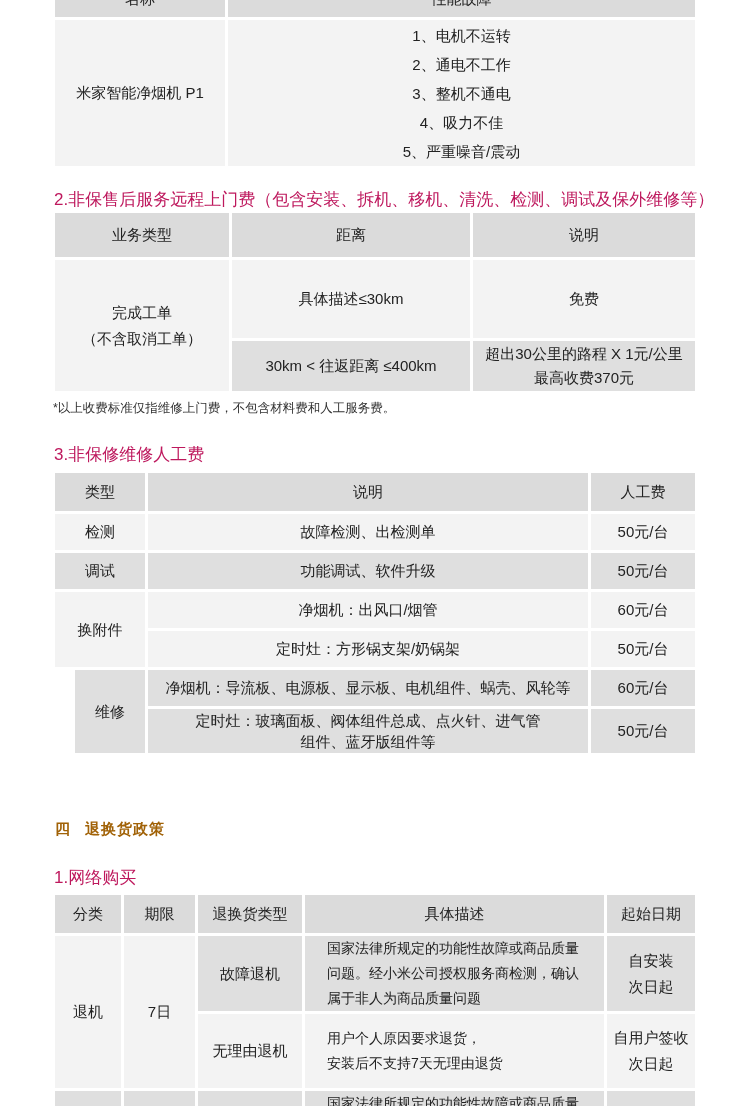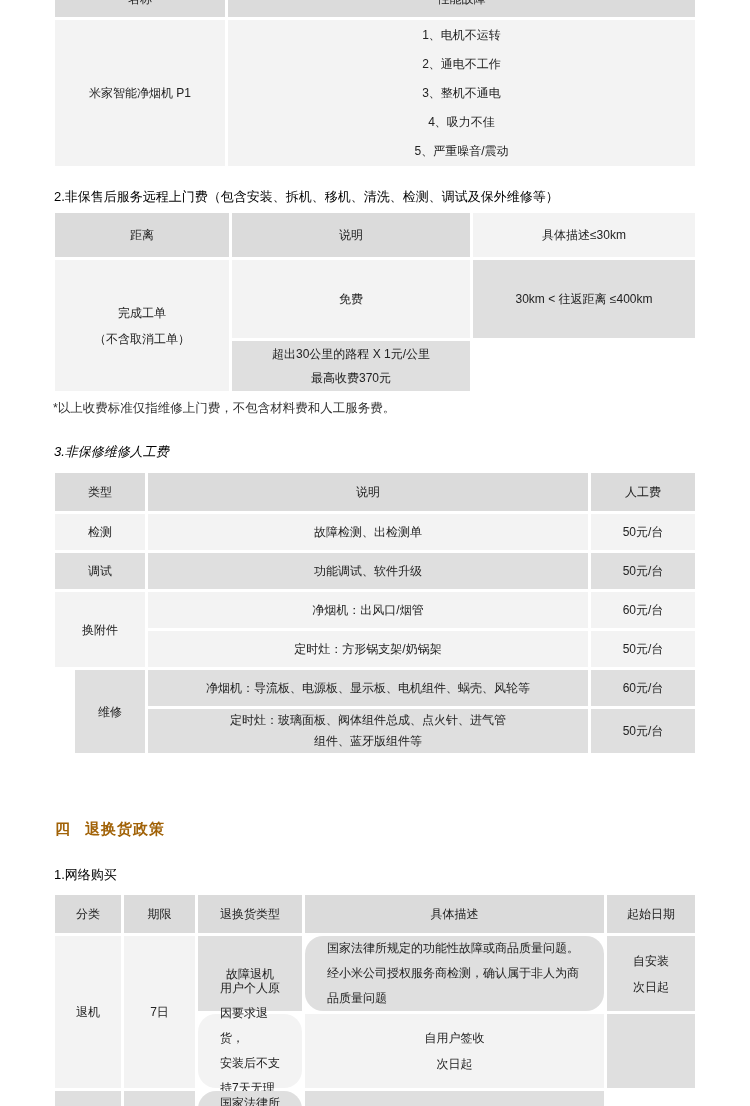--- a/index.html
+++ b/index.html
@@ -7,43 +7,43 @@
   #page {
     position:relative; width:750px; height:1106px; margin:0 auto;
     background:#ffffff; overflow:hidden;
     font-family:"Liberation Sans","DejaVu Sans",sans-serif;
     color:#222222;
   }
   .abs { position:absolute; }
   .tbl { display:grid; background:#ffffff; }
   .cell {
     display:flex; align-items:center; justify-content:center;
-    text-align:center; font-size:12px; line-height:26px; color:#222222;
+    text-align:center; font-size:15px; line-height:26px; color:#222222;
     white-space:pre-line;
   }
   .dark  { background:#dfdfdf; }
   .hdr   { background:#dbdbdb; }
   .light { background:#f3f3f3; }
   .left  { justify-content:flex-start; text-align:left; }
   .clip  { overflow:hidden; align-items:flex-start; }
   .clip-up span { display:block; margin-top:-9px; line-height:16px; }
-  .sec-title { font-size:13px; color:#000000; }
+  .sec-title { font-size:17px; color:#be185d; }
   .footnote { font-size:12.5px; color:#333333; }
   .big-title { font-size:15px; font-weight:bold; color:#a16207; letter-spacing:1px; }
   .big-title .num { margin-right:14px; }
 
   
   #t1 { top:0; left:55px; width:640px; grid-template-columns:170px 467px; grid-template-rows:17px 146px; gap:3px; }
   
   #t2 { top:213px; left:55px; width:640px; grid-template-columns:174px 238px 222px; grid-template-rows:44px 78px 50px; gap:3px; }
   
   #t3 { top:473px; left:55px; width:640px; grid-template-columns:90px 440px 104px; grid-template-rows:38px 36px 36px 36px 36px 36px 44px; gap:3px; }
   
   #t4 { top:895px; left:55px; width:640px; grid-template-columns:66px 71px 104px 299px 88px; grid-template-rows:38px 75px 74px 150px; gap:3px; }
-  #t4 .desc { font-size:12px; line-height:25px; padding:0 22px;border-radius:18px; }
+  #t4 .desc { font-size:14px; line-height:25px; padding:0 22px; }
   .faults { flex-direction:column; line-height:29px; }
   .clipped-desc { align-items:flex-start; padding-top:8px; }
 </style>
 </head>
 <body>
 
 <div id="page">
 
   <div id="t1" class="tbl abs">
     <div class="cell hdr clip clip-up"><span>名称</span></div>
@@ -54,34 +54,35 @@
       <span>2、通电不工作</span>
       <span>3、整机不通电</span>
       <span>4、吸力不佳</span>
       <span>5、严重噪音/震动</span>
     </div>
   </div>
 
   <div class="abs sec-title" style="top:188px; left:54px;">2.非保售后服务远程上门费（包含安装、拆机、移机、清洗、检测、调试及保外维修等）</div>
 
   <div id="t2" class="tbl abs">
+    <div class="cell hdr">业务类型</div>
     <div class="cell hdr">距离</div>
     <div class="cell hdr">说明</div>
     <div class="cell light" style="grid-row:2 / span 2;">完成工单
 （不含取消工单）</div>
     <div class="cell light">具体描述≤30km</div>
     <div class="cell light">免费</div>
     <div class="cell dark">30km &lt; 往返距离 ≤400km</div>
     <div class="cell dark" style="line-height:24px;">超出30公里的路程 X 1元/公里
 最高收费370元</div>
   </div>
 
   <div class="abs footnote" style="top:400px; left:53px;text-align:center;">*以上收费标准仅指维修上门费，不包含材料费和人工服务费。</div>
 
-  <div class="abs sec-title" style="top:443px; left:54px;font-style:italic;">3.非保修维修人工费</div>
+  <div class="abs sec-title" style="top:443px; left:54px;">3.非保修维修人工费</div>
 
   <div id="t3" class="tbl abs">
     <div class="cell hdr">类型</div>
     <div class="cell hdr">说明</div>
     <div class="cell hdr">人工费</div>
 
     <div class="cell light">检测</div>
     <div class="cell light">故障检测、出检测单</div>
     <div class="cell light">50元/台</div>
 
@@ -118,20 +119,21 @@
     <div class="cell hdr">起始日期</div>
 
     <div class="cell light" style="grid-row:2 / span 2;">退机</div>
     <div class="cell light" style="grid-row:2 / span 2;">7日</div>
 
     <div class="cell dark">故障退机</div>
     <div class="cell dark desc left">国家法律所规定的功能性故障或商品质量问题。经小米公司授权服务商检测，确认属于非人为商品质量问题</div>
     <div class="cell dark">自安装
 次日起</div>
 
+    <div class="cell light">无理由退机</div>
     <div class="cell light desc left">用户个人原因要求退货，
 安装后不支持7天无理由退货</div>
     <div class="cell light">自用户签收
 次日起</div>
 
     <div class="cell dark"></div>
     <div class="cell dark"></div>
     <div class="cell dark"></div>
     <div class="cell dark desc left clipped-desc">国家法律所规定的功能性故障或商品质量问题。经小米公司授权服务商检测，确认属于非人为商品质量问题</div>
     <div class="cell dark"></div>

